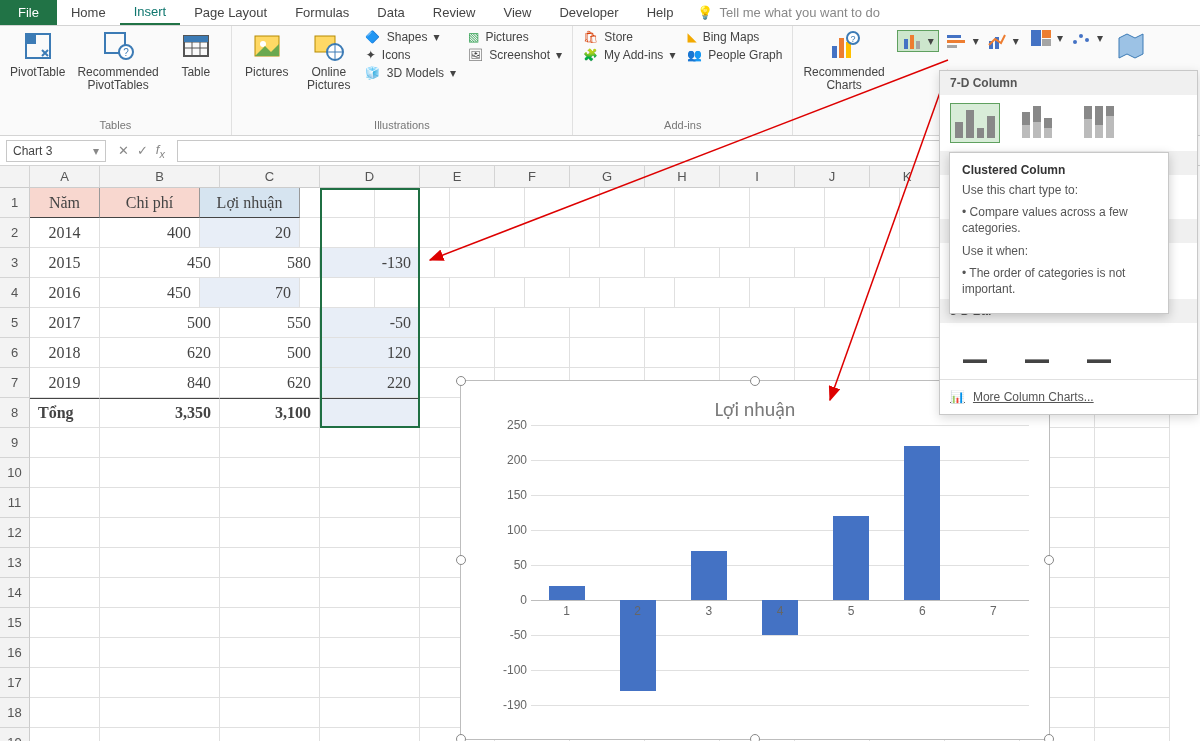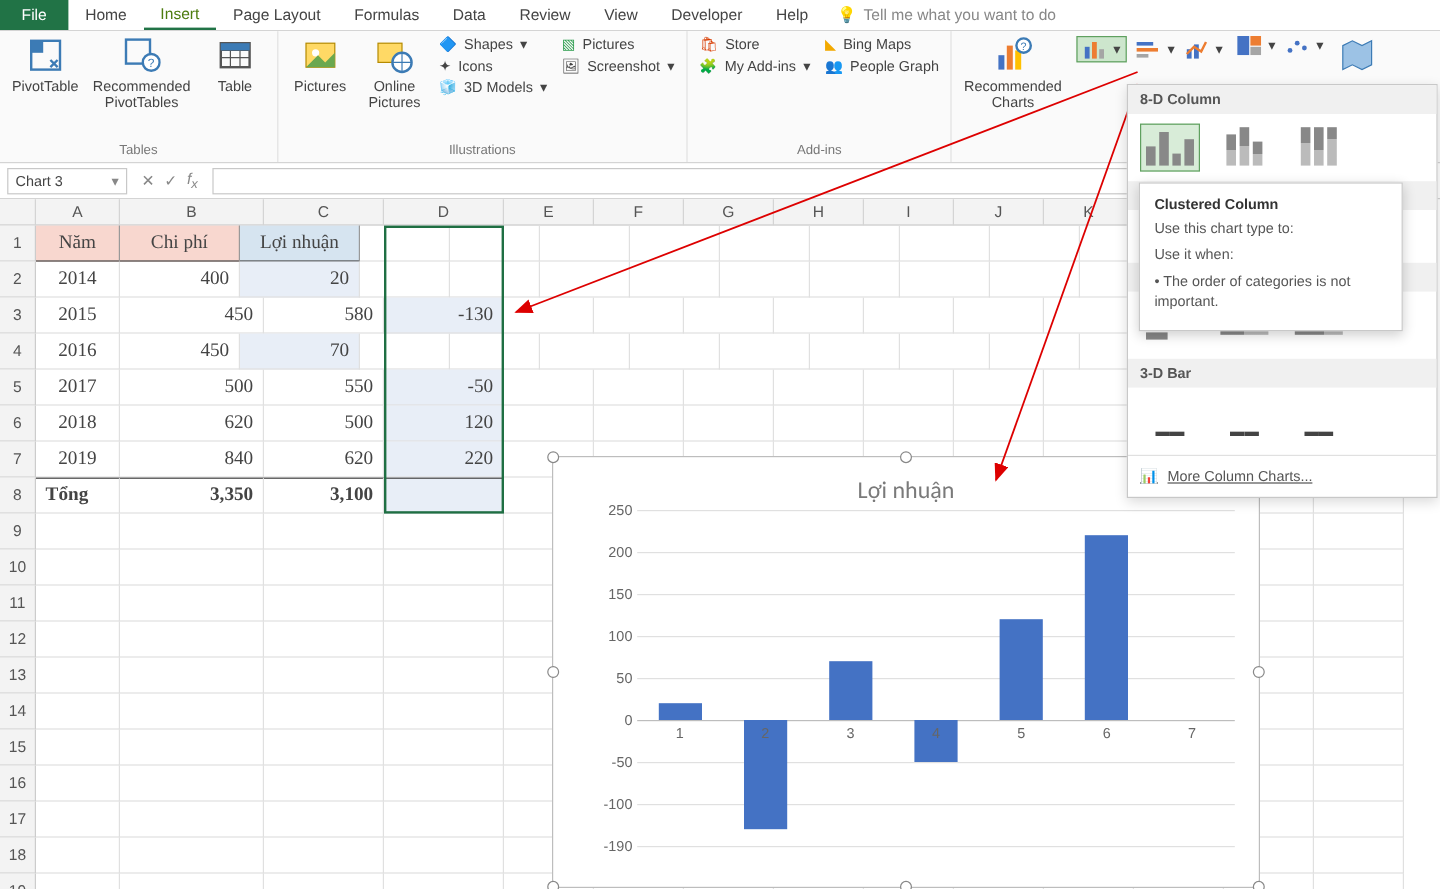--- a/index.html
+++ b/index.html
@@ -2,21 +2,21 @@
 <html><head>
 <meta charset="utf-8">
 <style>
 * { box-sizing: border-box; margin: 0; padding: 0; }
 body { font-family: "Segoe UI", Tahoma, sans-serif; font-size: 13px; background: #fff; color: #444; width: 1200px; height: 741px; overflow: hidden; position: relative; }
 
 
 .tabs { display: flex; height: 26px; align-items: stretch; border-bottom: 1px solid #d4d4d4; }
 .tab { padding: 0 14px; display: flex; align-items: center; font-size: 13px; color: #444; cursor: pointer; }
 .tab.file { background: #217346; color: #fff; padding: 0 18px; }
-.tab.active { border-bottom: 2px solid #217346; color: #4d7c0f; }
+.tab.active { border-bottom: 2px solid #217346; color: #0f766e; }
 .tell-me { display: flex; align-items: center; color: #888; gap: 6px; padding-left: 10px; }
 
 
 .ribbon { display: flex; height: 110px; border-bottom: 1px solid #d4d4d4; background: #fafafa; }
 .group { display: flex; flex-direction: column; justify-content: space-between; padding: 4px 10px 2px; border-right: 1px solid #e1e1e1; }
 .group-items { display: flex; align-items: flex-start; gap: 12px; }
 .big-btn { display: flex; flex-direction: column; align-items: center; gap: 4px; font-size: 12px; color: #444; cursor: pointer; min-width: 50px; text-align: center; line-height: 1.1; }
 .big-btn .ico { width: 32px; height: 32px; display: flex; align-items: center; justify-content: center; }
 .small-list { display: flex; flex-direction: column; gap: 4px; font-size: 12px; }
 .small-item { display: flex; align-items: center; gap: 6px; cursor: pointer; }
@@ -693,21 +693,21 @@
           <div class="x-lab" style="top: 179px;">6</div>
         </div>
         <div class="bar-slot">
           <div class="x-lab" style="top: 179px;">7</div>
         </div>
       </div>
     </div>
 </div>
 
 <div class="chart-gallery">
-  <div class="gallery-sec-title">8-D Column</div>
+  <div class="gallery-sec-title">7-D Column</div>
   <div class="gallery-row">
     <div class="gallery-thumb active">
         <span style="height:16px"></span>
         <span style="height:28px"></span>
         <span style="height:10px"></span>
         <span style="height:22px"></span>
       </div>
     <div class="gallery-thumb">
         <span style="height:26px;background:linear-gradient(#888 50%,#bbb 50%)"></span>
         <span style="height:32px;background:linear-gradient(#888 50%,#bbb 50%)"></span>
@@ -747,20 +747,21 @@
   </div>
   <div class="more-link">
     <span>📊</span>
     <span>More Column Charts...</span>
   </div>
 </div>
 
 <div class="tooltip">
   <div class="tt-title">Clustered Column</div>
   <p>Use this chart type to:</p>
+  <p>• Compare values across a few categories.</p>
   <p>Use it when:</p>
   <p>• The order of categories is not important.</p>
 </div>
 
 <svg class="arrow" style="left:0;top:0" width="1200" height="741">
   <defs>
       <marker id="ah" markerWidth="10" markerHeight="8" refX="9" refY="4" orient="auto">
         <path d="M0,0 L10,4 L0,8 Z" fill="#d00"></path>
       </marker>
     </defs>

